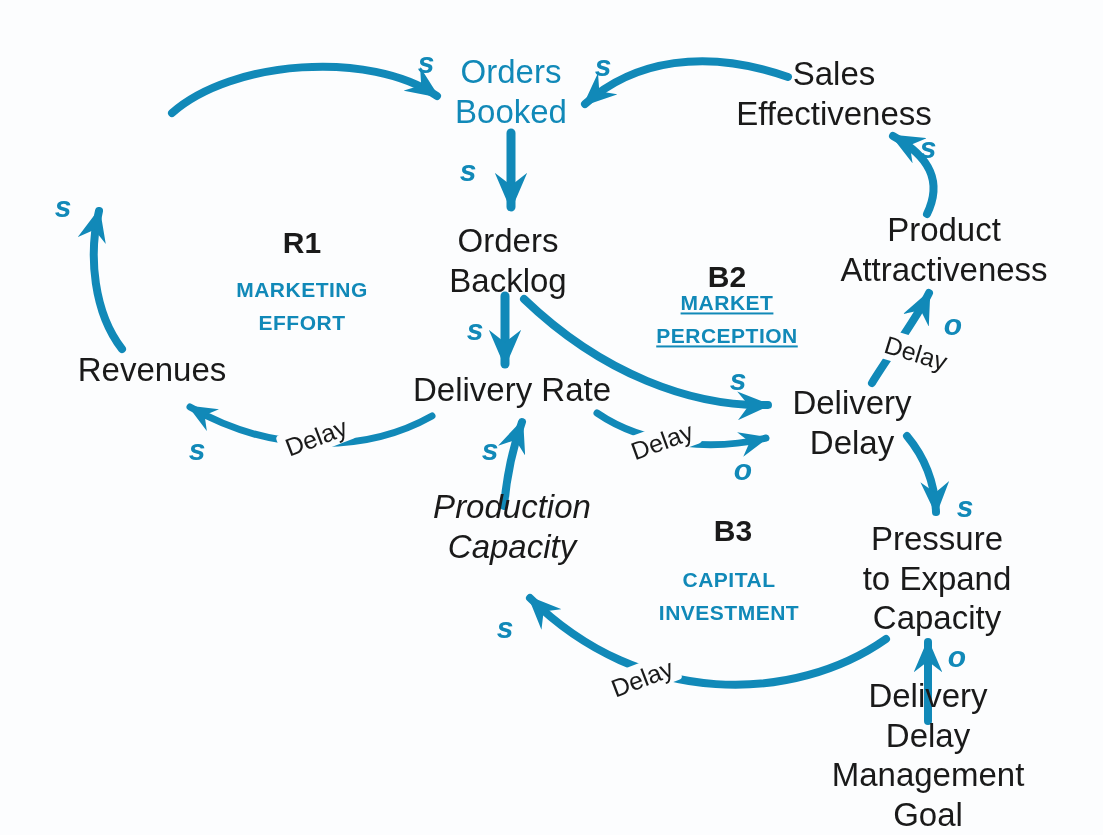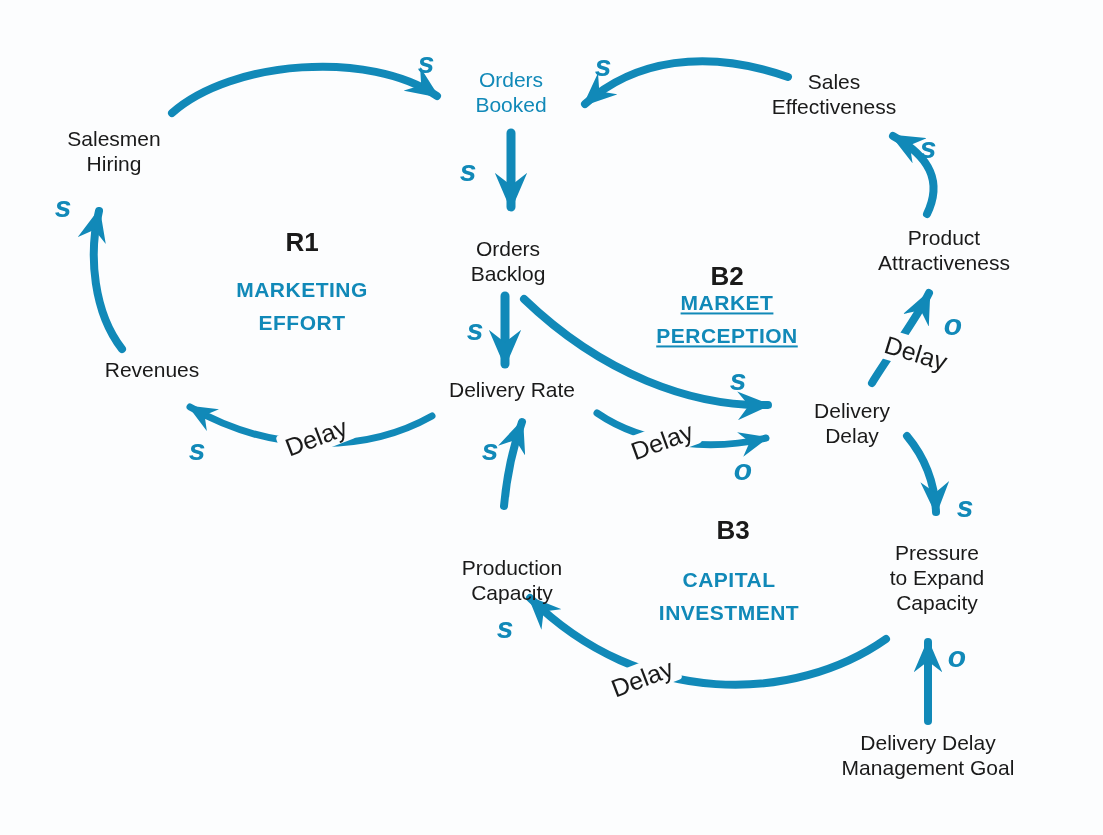--- a/index.html
+++ b/index.html
@@ -16,23 +16,23 @@
   .links-layer { position:absolute; left:0; top:0; width:100%; height:100%; }
   .lbl {
     position:absolute;
     transform:translate(-50%,-50%);
     white-space:pre-line;
     text-align:center;
     line-height:1.2;
     color:#1a1a1a;
     user-select:none;
   }
-  .node { font-size:21px; font-weight:500; }
+  .node { font-size:33px; font-weight:500; }
   .node.accent { color:#1189b8; }
-  .loop-id { font-size:26px; font-weight:600; }
+  .loop-id { font-size:30px; font-weight:600; }
   .loop-name { font-size:21px; font-weight:600; color:#1189b8; line-height:1.55; letter-spacing:.5px; }
   .pol { font-size:30px; font-weight:700; font-style:italic; color:#1189b8; }
   .delay { font-size:25px; background:#fcfdfe; padding:0 6px; border-radius:4px; }
 </style>
 </head>
 <body>
 
 <div class="canvas">
 
   <svg class="links-layer" width="1103" height="835" viewBox="0 0 1103 835" fill="none" xmlns="http://www.w3.org/2000/svg">
@@ -57,35 +57,33 @@
       <path d="M 504,506 C 507,474 514,444 522,422" stroke-width="8" marker-end="url(#arrow)"></path>
       <path d="M 928,721 L 928,642" stroke-width="8" marker-end="url(#arrow)"></path>
     </g>
   </svg>
 
   <div class="lbl delay" style="left:662px; top:441px; transform:translate(-50%,-50%) rotate(-20deg);">Delay</div>
   <div class="lbl delay" style="left:316px; top:437px; transform:translate(-50%,-50%) rotate(-21deg);">Delay</div>
   <div class="lbl delay" style="left:916px; top:353px; transform:translate(-50%,-50%) rotate(17deg);">Delay</div>
   <div class="lbl delay" style="left:642px; top:678px; transform:translate(-50%,-50%) rotate(-21deg);">Delay</div>
 
-  <div class="lbl node" style="left:114px; top:151px;">Salesmen
-Hiring</div>
   <div class="lbl node accent" style="left:511px; top:92px;">Orders
 Booked</div>
   <div class="lbl node" style="left:834px; top:94px;">Sales
 Effectiveness</div>
   <div class="lbl node" style="left:508px; top:261px;">Orders
 Backlog</div>
   <div class="lbl node" style="left:152px; top:370px;">Revenues</div>
   <div class="lbl node" style="left:944px; top:250px;">Product
 Attractiveness</div>
   <div class="lbl node" style="left:512px; top:390px;">Delivery Rate</div>
   <div class="lbl node" style="left:852px; top:423px;">Delivery
 Delay</div>
-  <div class="lbl node" style="left:512px; top:580px;">Production
+  <div class="lbl node" style="left:512px; top:527px;font-style:italic;">Production
 Capacity</div>
   <div class="lbl node" style="left:937px; top:578px;">Pressure
 to Expand
 Capacity</div>
   <div class="lbl node" style="left:928px; top:755px;">Delivery Delay
 Management Goal</div>
 
   <div class="lbl loop-id" style="left:302px; top:243px;">R1</div>
   <div class="lbl loop-name" style="left:302px; top:307px;">MARKETING
 EFFORT</div>

